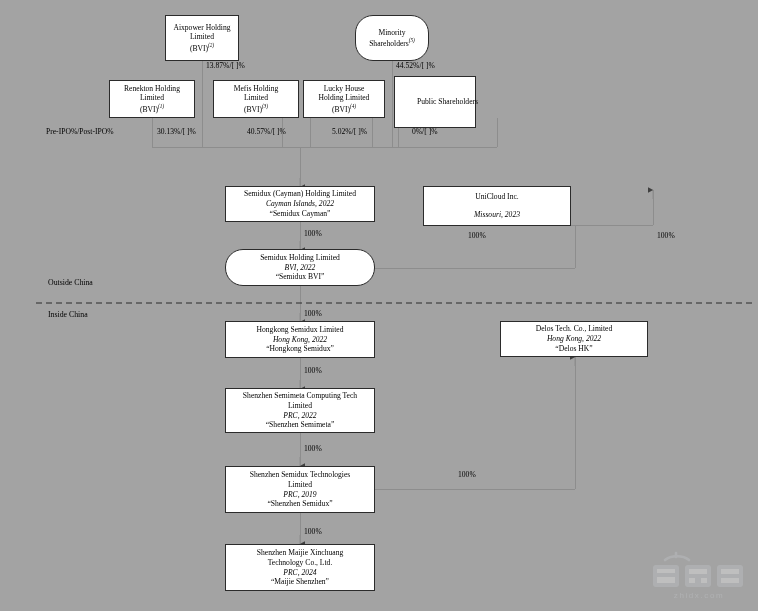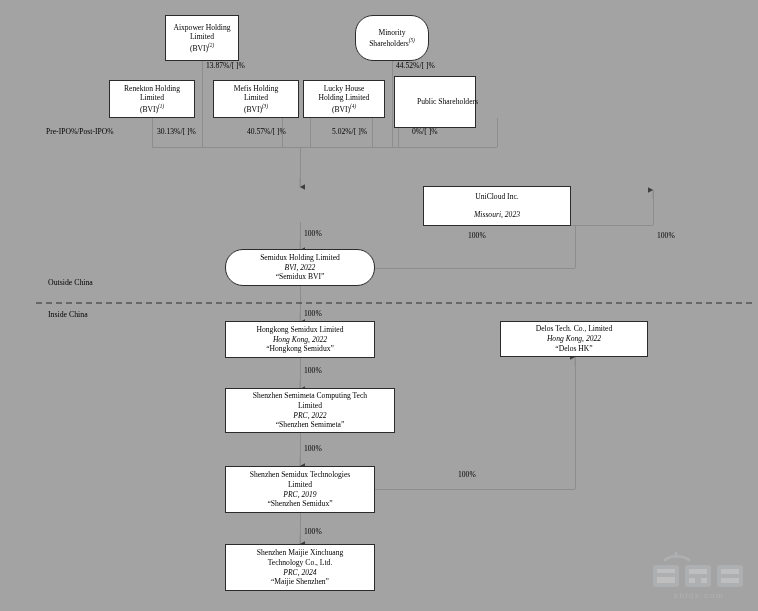--- a/index.html
+++ b/index.html
@@ -172,20 +172,25 @@
   <div class="node" style="left:303px; top:80px; width:82px; height:38px;">
     <span class="ln">Lucky House</span>
     <span class="ln">Holding Limited</span>
     <span class="ln"><span>(BVI)</span><span class="sup">(4)</span></span>
   </div>
 
   <div class="node" style="left:394px; top:76px; width:82px; height:52px;padding-left:28px;">
     <span class="ln">Public Shareholders</span>
   </div>
 
+  <div class="node" style="left:225px; top:186px; width:150px; height:36px;">
+    <span class="ln">Semidux (Cayman) Holding Limited</span>
+    <span class="ln ital">Cayman Islands, 2022</span>
+    <span class="ln">“Semidux Cayman”</span>
+  </div>
 
   <div class="node" style="left:225px; top:249px; width:150px; height:37px;border-radius:18px;">
     <span class="ln">Semidux Holding Limited</span>
     <span class="ln ital">BVI, 2022</span>
     <span class="ln">“Semidux BVI”</span>
   </div>
 
   <div class="node" style="left:423px; top:186px; width:148px; height:40px;gap:8px;">
     <span class="ln">UniCloud Inc.</span>
     <span class="ln ital">Missouri, 2023</span>
@@ -197,21 +202,21 @@
     <span class="ln ital">Hong Kong, 2022</span>
     <span class="ln">“Hongkong Semidux”</span>
   </div>
 
   <div class="node" style="left:500px; top:321px; width:148px; height:36px;">
     <span class="ln">Delos Tech. Co., Limited</span>
     <span class="ln ital">Hong Kong, 2022</span>
     <span class="ln">“Delos HK”</span>
   </div>
 
-  <div class="node" style="left:225px; top:388px; width:170px; height:45px;">
+  <div class="node" style="left:225px; top:388px; width:150px; height:45px;">
     <span class="ln">Shenzhen Semimeta Computing Tech</span>
     <span class="ln">Limited</span>
     <span class="ln ital">PRC, 2022</span>
     <span class="ln">“Shenzhen Semimeta”</span>
   </div>
 
   <div class="node" style="left:225px; top:466px; width:150px; height:47px;">
     <span class="ln">Shenzhen Semidux Technologies</span>
     <span class="ln">Limited</span>
     <span class="ln ital">PRC, 2019</span>

